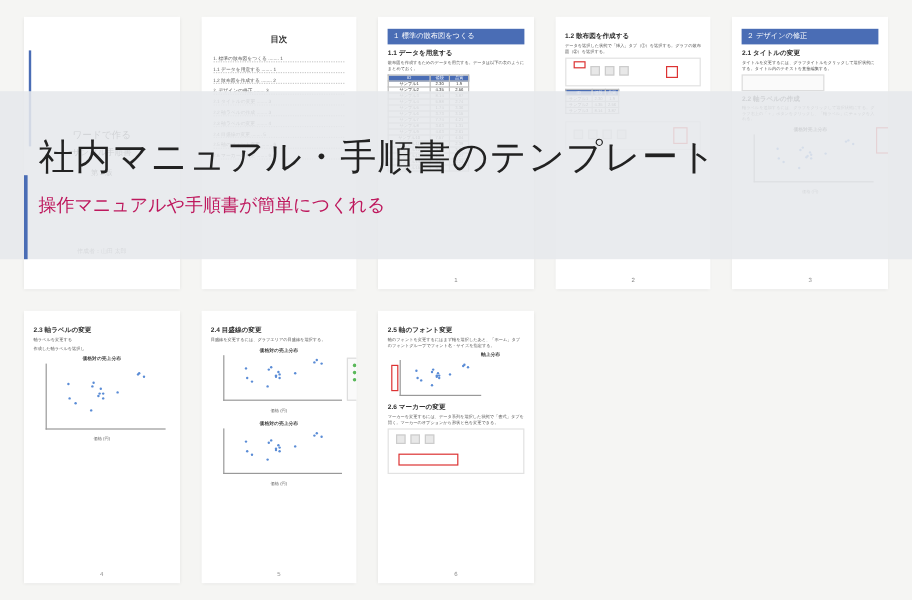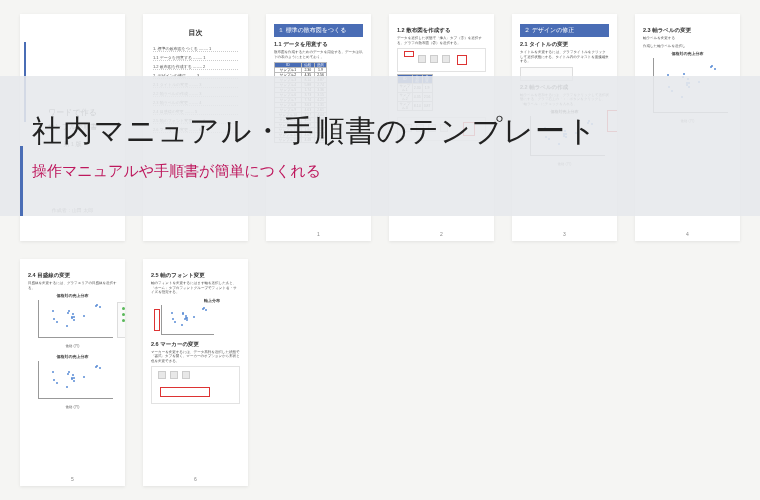--- a/index.html
+++ b/index.html
@@ -6,21 +6,21 @@
   body {
     width: 760px;
     height: 500px;
     background: #f5f5f3;
     font-family: "Hiragino Sans", "Yu Gothic", sans-serif;
     position: relative;
     overflow: hidden;
   }
   .pages {
     display: grid;
-    grid-template-columns: repeat(6, 1fr);
+    grid-template-columns: repeat(5, 1fr);
     grid-template-rows: repeat(2, 1fr);
     gap: 18px;
     padding: 14px 20px;
     width: 100%;
     height: 100%;
   }
   .page {
     background: #fff;
     box-shadow: 0 1px 3px rgba(0,0,0,0.08);
     padding: 10px 8px;

